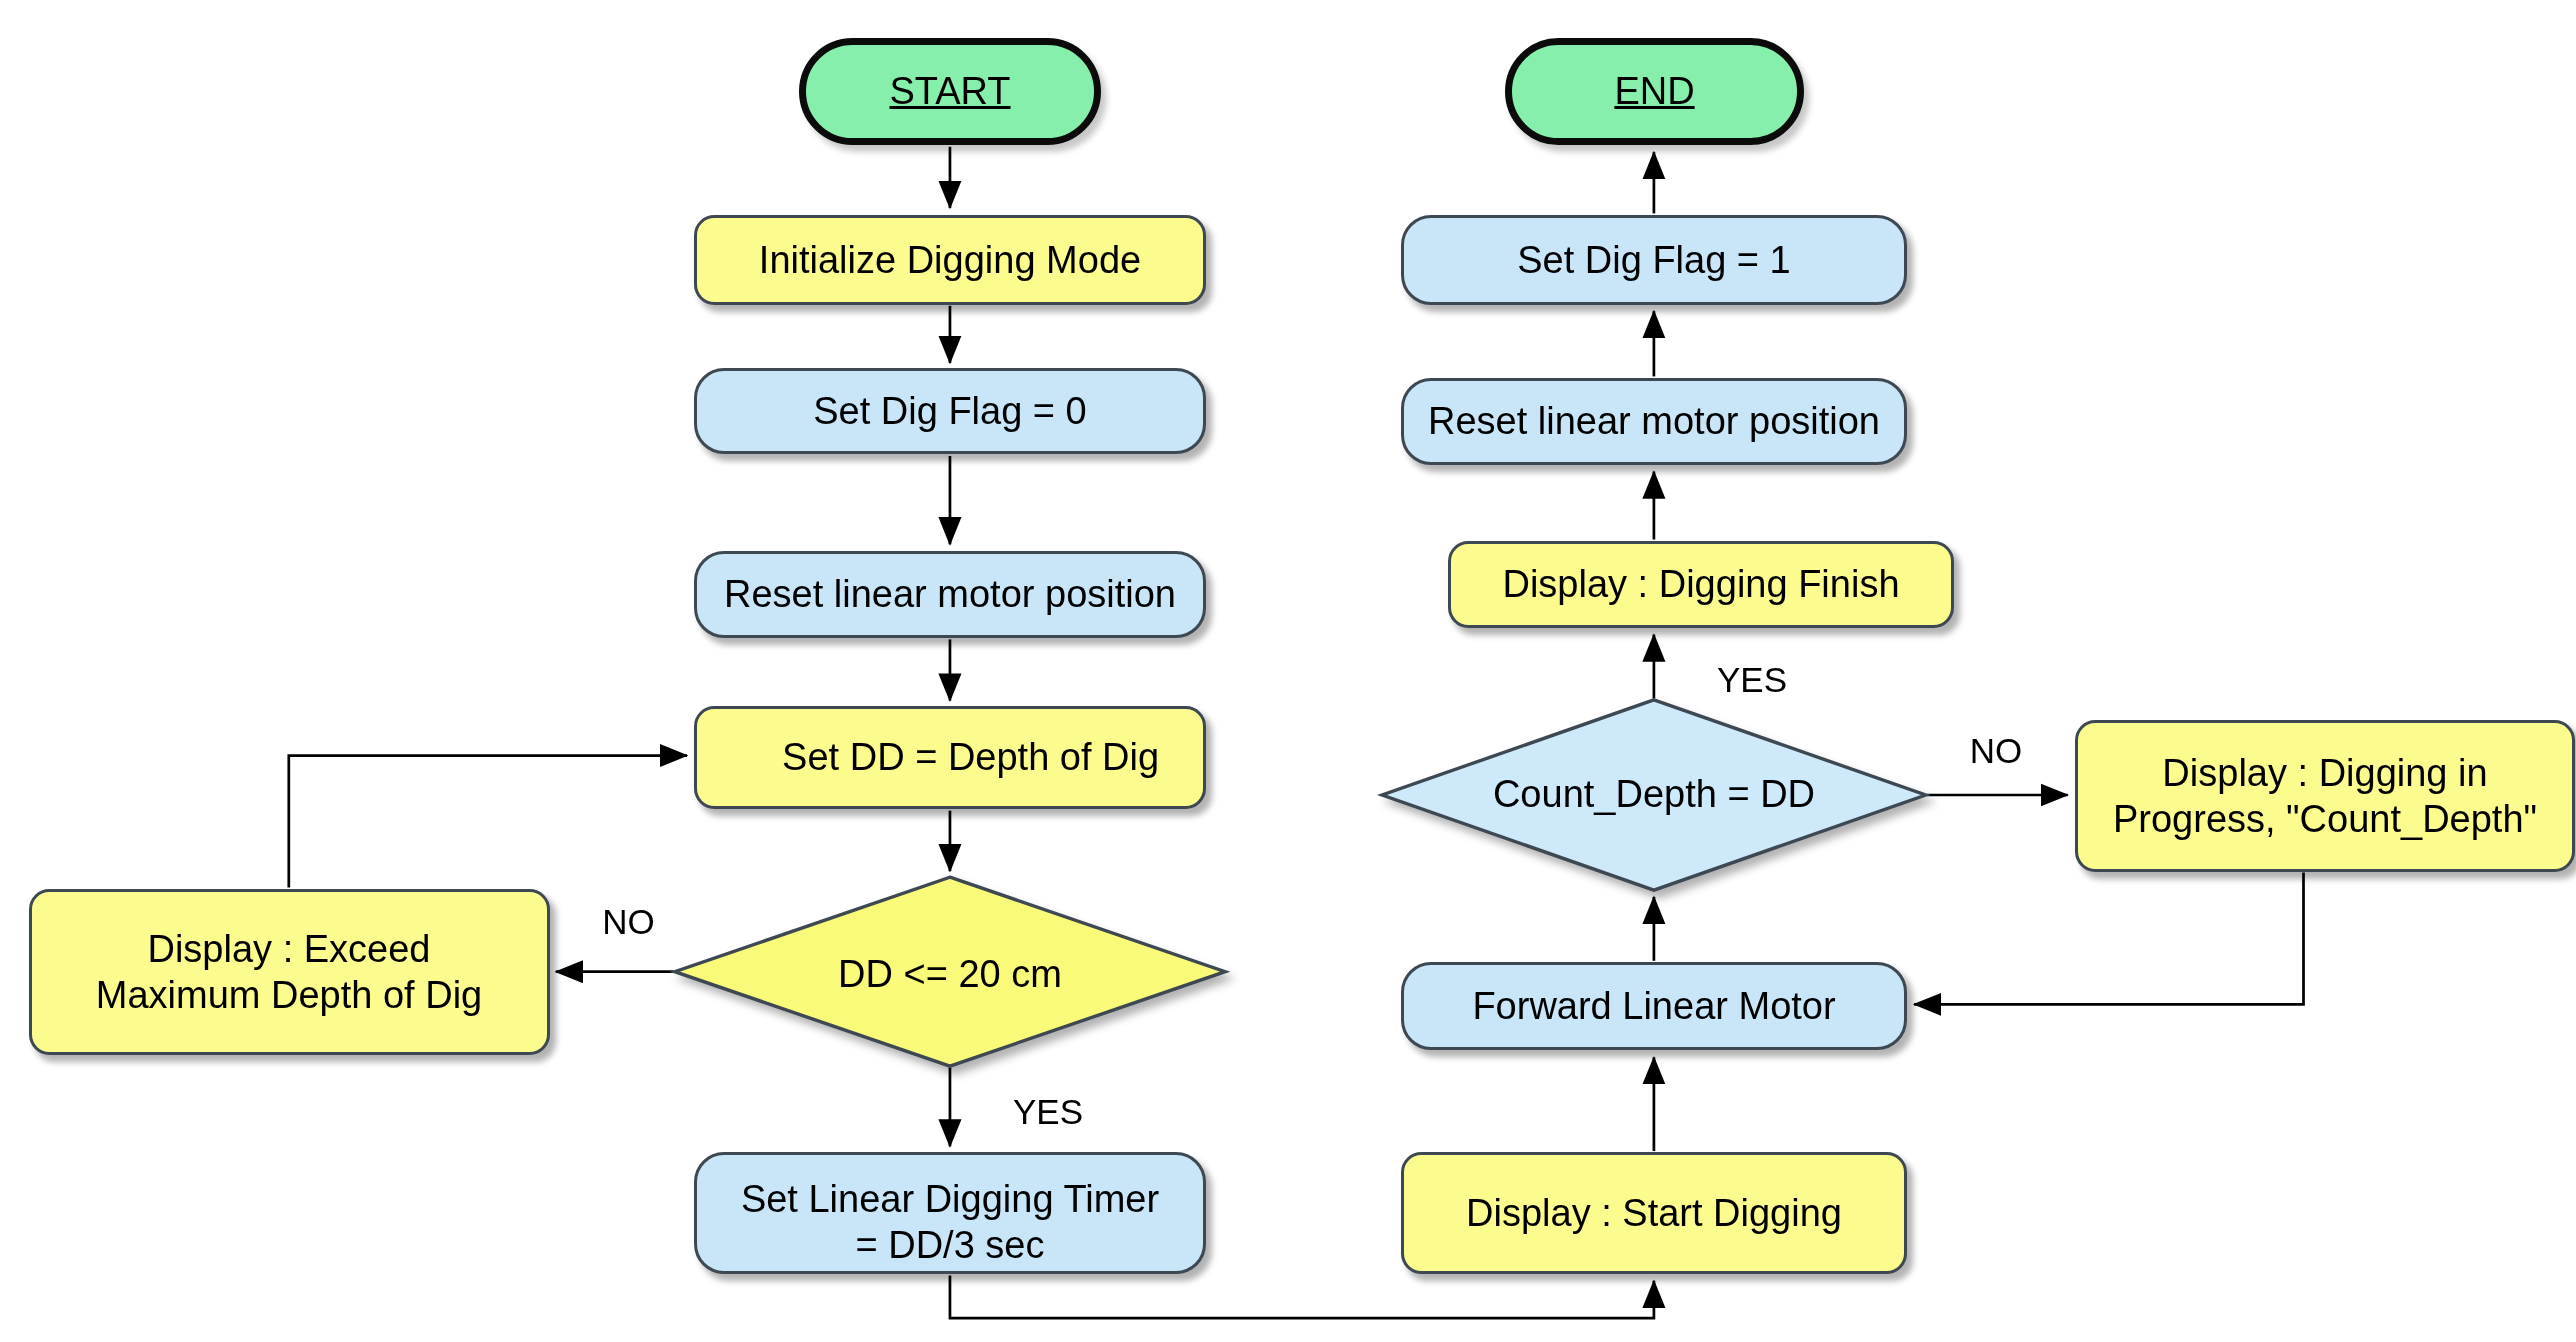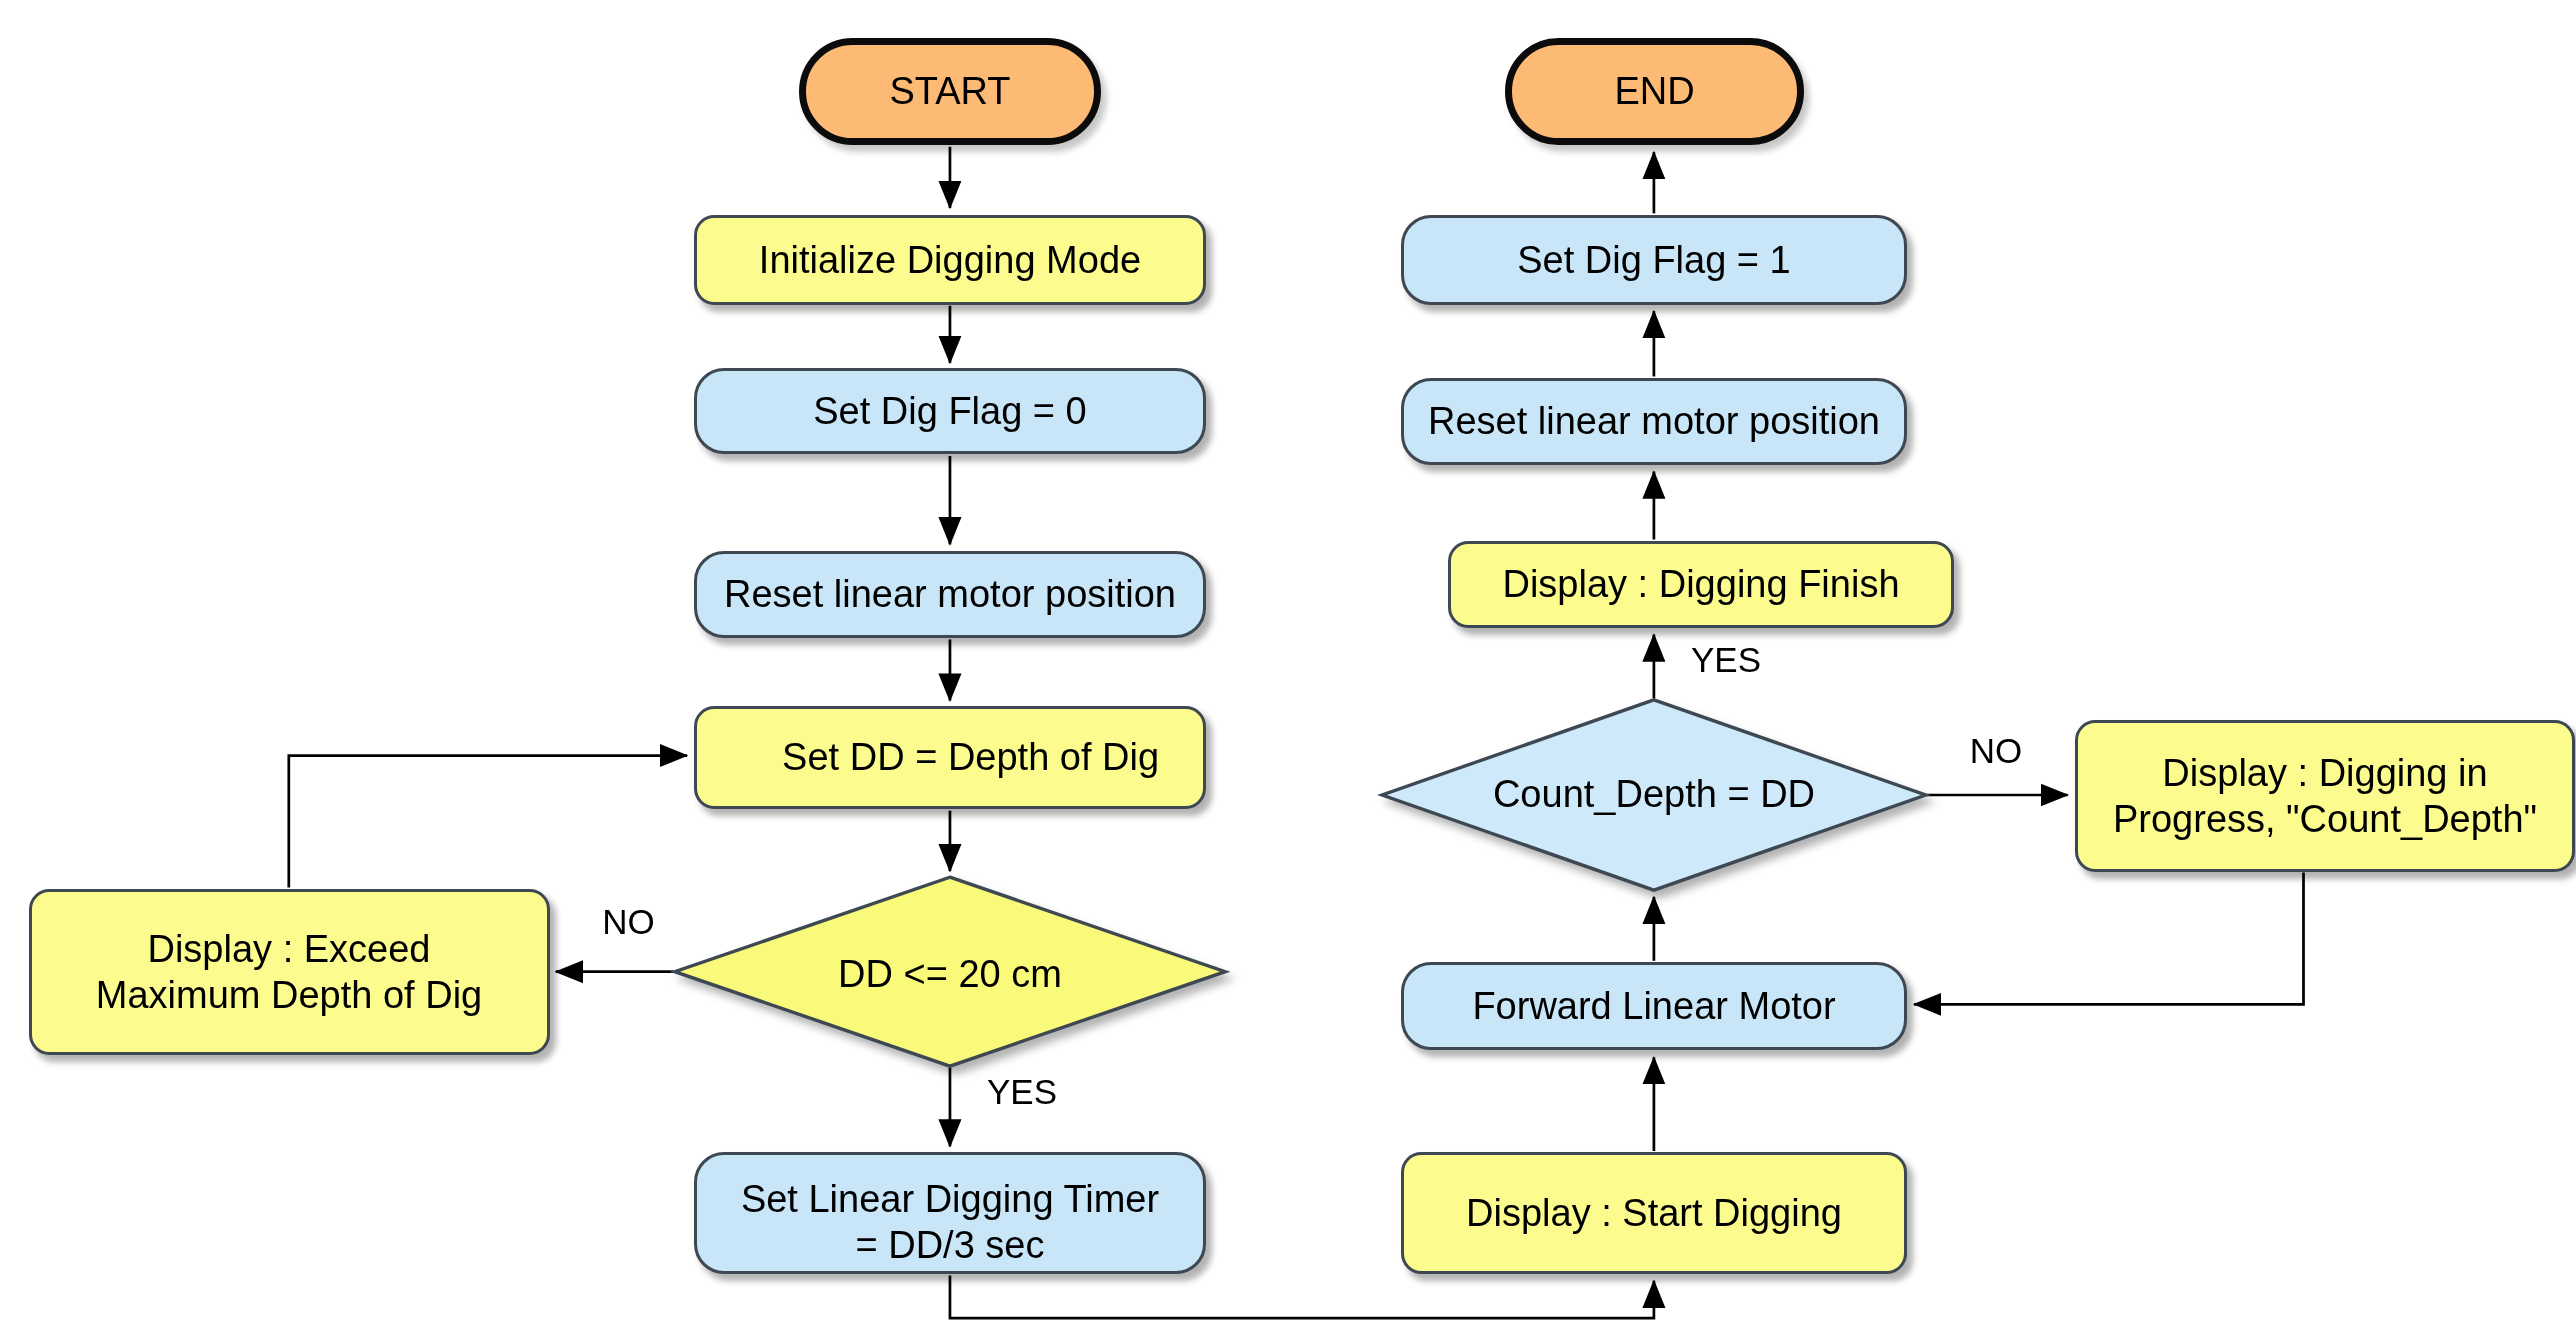--- a/index.html
+++ b/index.html
@@ -48,39 +48,40 @@
     border-radius: 20.4px;
     background: #fff;
     box-shadow: 5.4px 6.8px 6.8px rgba(0,0,0,0.30);
     padding: 2.7px 6.8px;
   }
   .node.yellow { background: var(--process-yellow, #FCFC8E); }
   .node.blue   { background: var(--process-blue, #C8E6F8); border-radius: 30px; }
   .node.terminator {
     border: 7.5px solid var(--terminator-border, #0B0B0B);
     border-radius: 679px;
-    background: #fdba74;
+    background: #86efac;
     box-shadow: 5.4px 6.8px 6.8px rgba(0,0,0,0.22);
+    text-decoration: underline;
   }
   .diamond-label {
     position: absolute;
     display: flex;
     align-items: center;
     justify-content: center;
     text-align: center;
     font-size: 38px;
     color: var(--text, #000);
   }
   .edge-label {
     position: absolute;
     font-size: 35px;
     color: var(--text, #000);
     text-align: center;
   }
-  .edge-label.left-align { text-align: center; }
+  .edge-label.left-align { text-align: right; margin-top: 20px; }
 </style>
 </head>
 <body>
 
 <div id="canvas">
 
   <svg class="layer" viewBox="0 0 3791 1975" width="2576" height="1342">
     <defs>
       <marker id="arrow" markerWidth="11" markerHeight="9" refX="10" refY="4.25" orient="auto" markerUnits="strokeWidth">
         <path d="M0,0 L10.5,4.25 L0,8.5 Z" fill="#000"></path>

